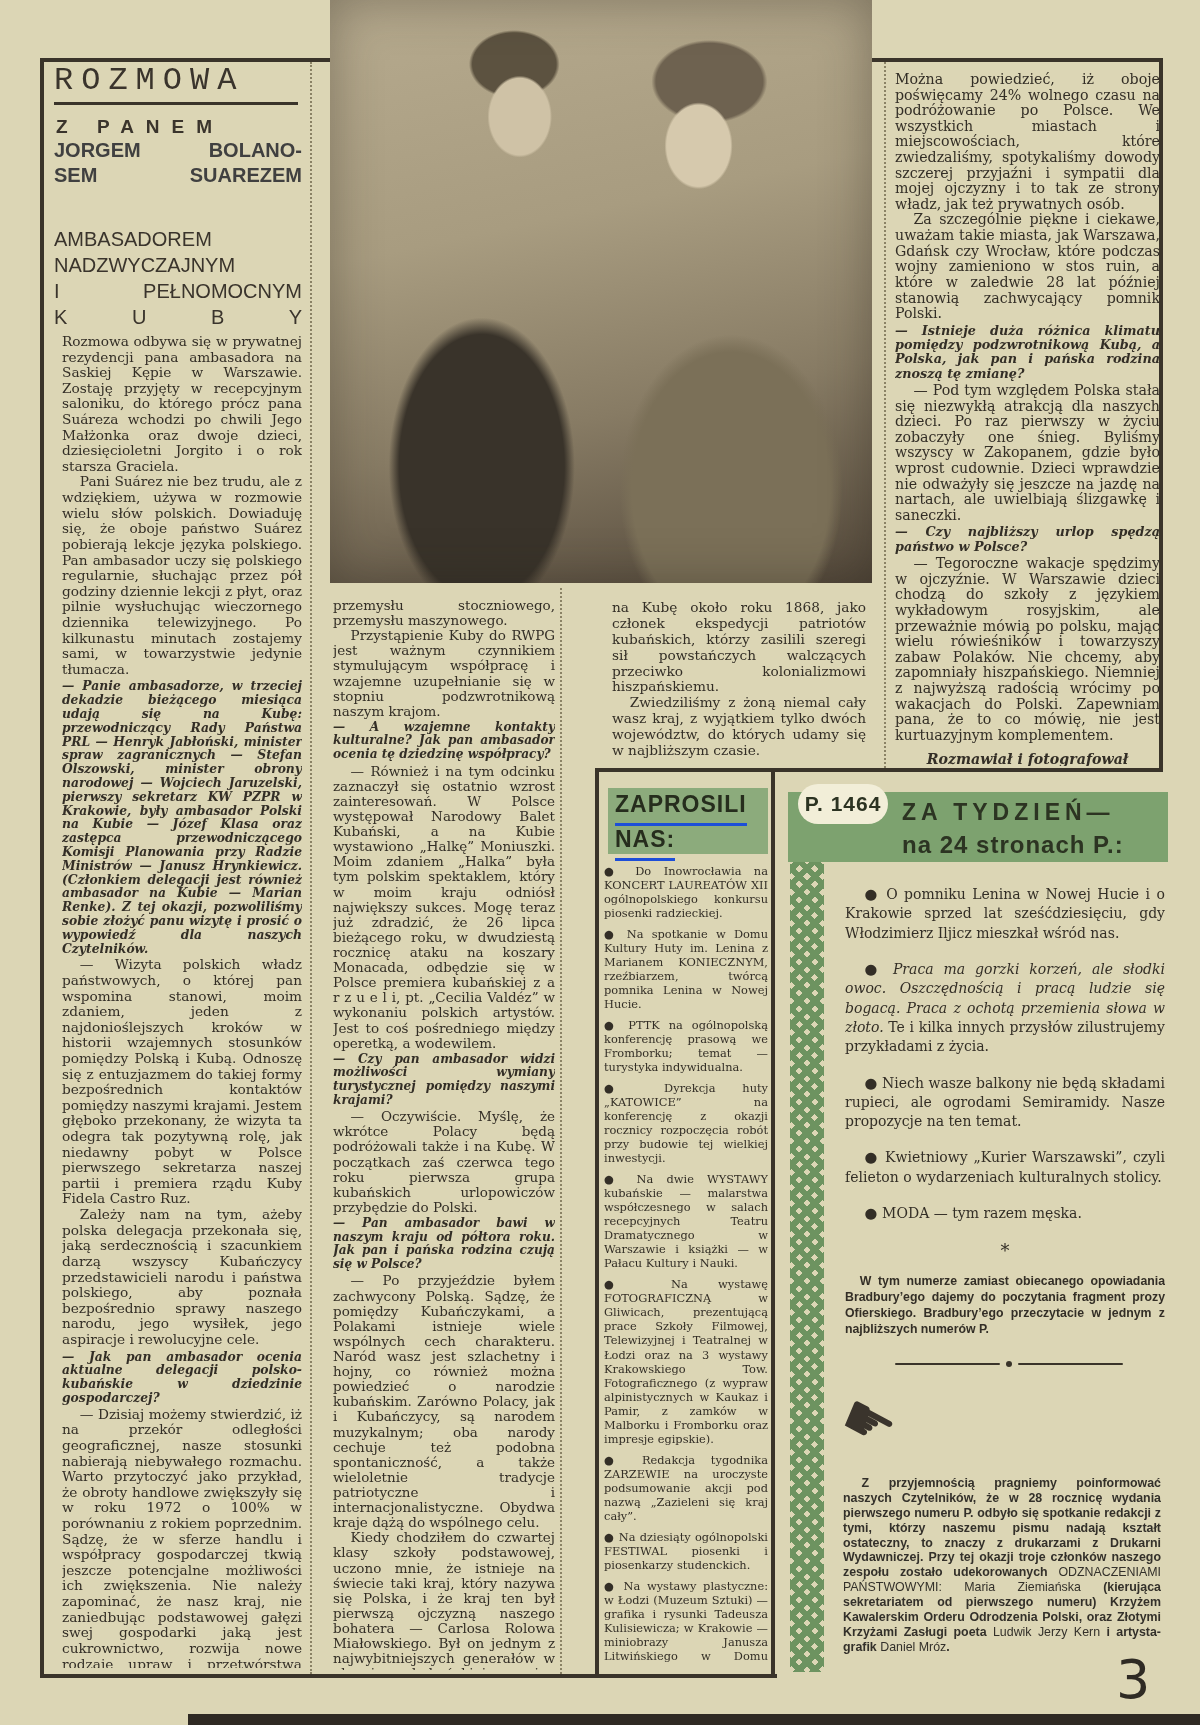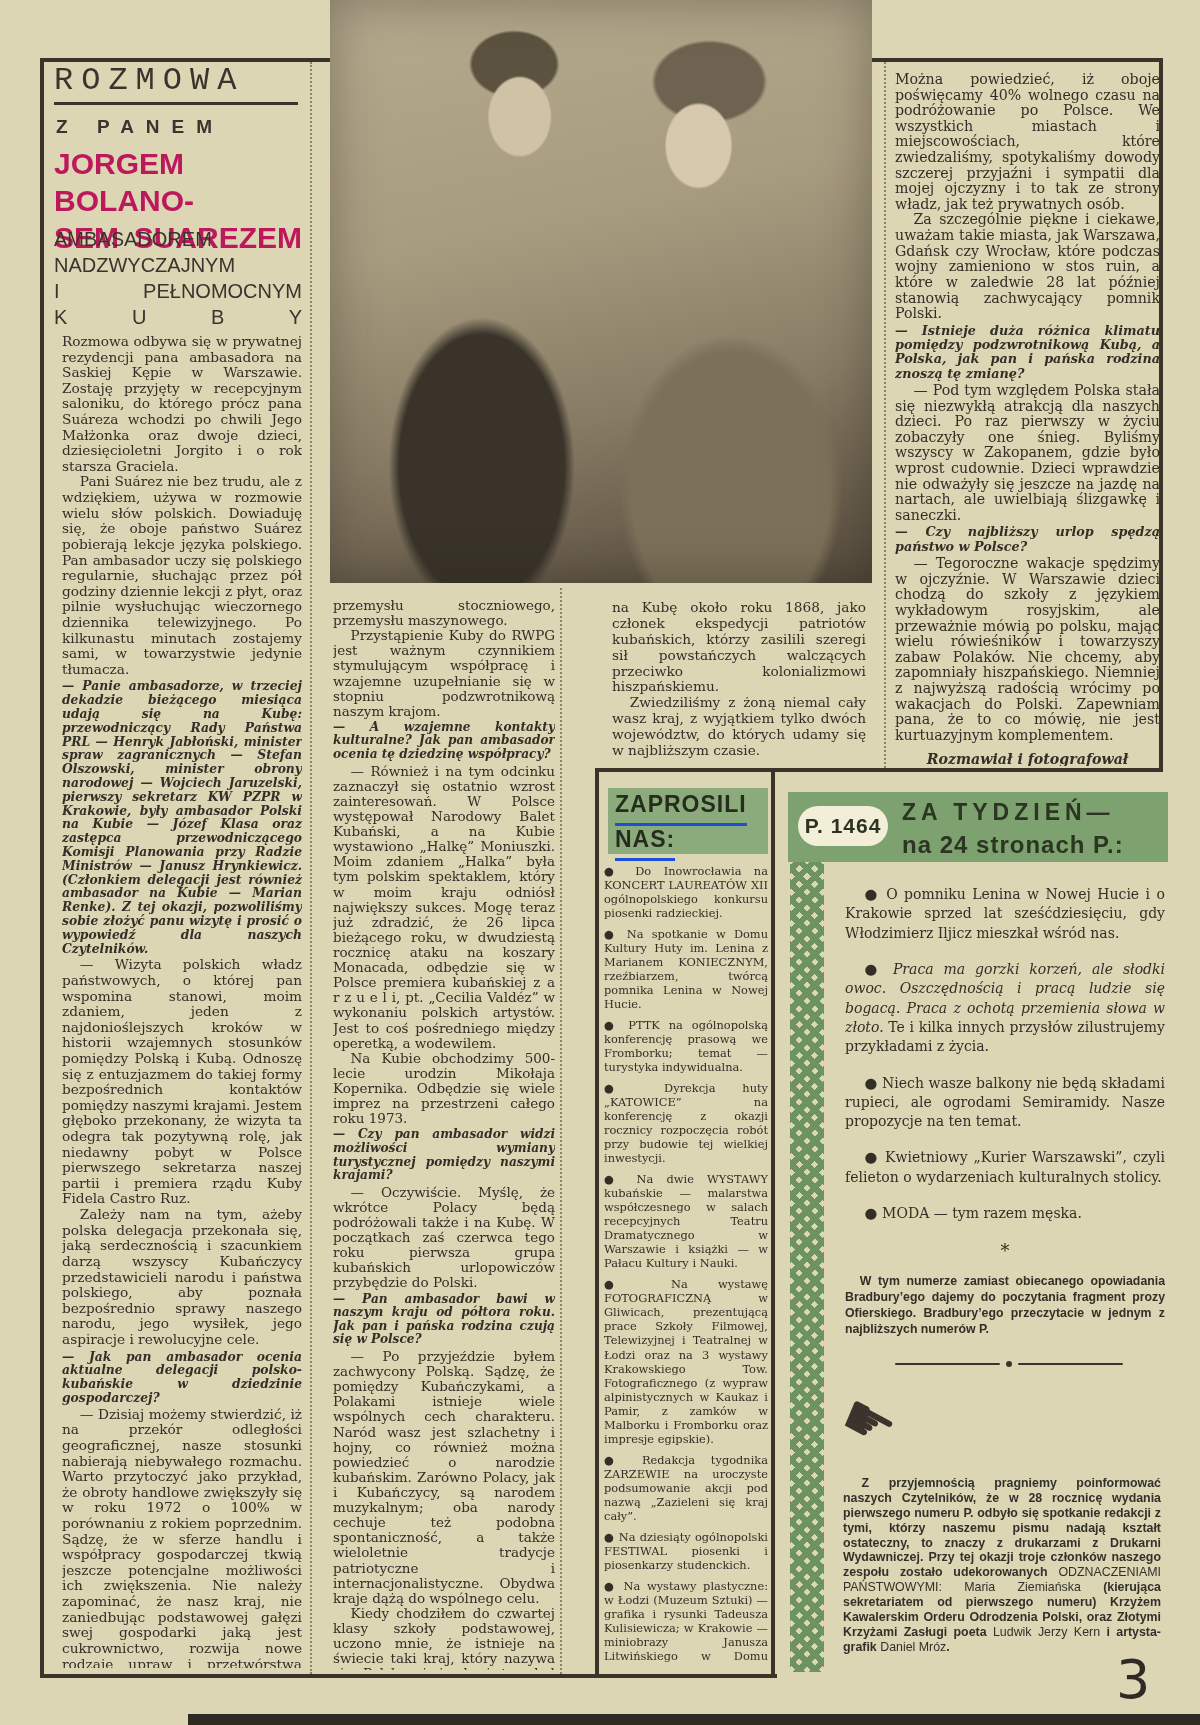--- a/index.html
+++ b/index.html
@@ -26,23 +26,23 @@
   }
 
   
   .kicker{position:absolute;left:54px;top:62px;width:246px;z-index:4;
     font-family:Liberation Mono, monospace;font-size:32px;font-weight:400;
     letter-spacing:8px;color:#3a342c;white-space:nowrap}
   .kickline{left:54px;top:102px;width:244px;height:3px}
   .pretitle{position:absolute;left:56px;top:116px;width:246px;
     font-family:"Liberation Sans",sans-serif;font-size:19px;font-weight:700;
     letter-spacing:12px;color:#3a342c;white-space:nowrap}
-  .bigtitle{position:absolute;left:54px;top:145px;width:248px;
-    font-family:"Liberation Sans",sans-serif;font-size:30px;font-weight:800;
-    color:#be185d;line-height:1.24}
+  .bigtitle{position:absolute;left:54px;top:138px;width:248px;
+    font-family:"Liberation Sans",sans-serif;font-size:20px;font-weight:800;
+    color:#404040;line-height:1.24}
   .bigtitle div{text-align:justify;text-align-last:justify}
   .subtitle{position:absolute;left:54px;top:226px;width:248px;
     font-family:"Liberation Sans",sans-serif;font-size:20px;font-weight:400;
     color:#3a342c;line-height:1.3}
   .subtitle div{text-align:justify;text-align-last:justify}
 
   
   .newscol{position:absolute;overflow:hidden;text-align:justify;z-index:1}
   .col1{left:62px;top:334px;width:240px;height:1334px;font-size:13.7px;line-height:1.14}
   .col2{left:333px;top:598px;width:222px;height:1072px;font-size:13.5px;line-height:1.12}
@@ -59,21 +59,21 @@
     background:#8cab7c;padding:3px 7px;box-sizing:border-box;
     font-family:"Liberation Sans",sans-serif;font-weight:700;color:#262d1d}
   .zap-head span{display:inline-block;font-size:23px;letter-spacing:1px;
     border-bottom:3px solid #1d4ed8;line-height:1.18;padding-bottom:5px}
   .zapcol{left:604px;top:864px;width:164px;height:802px;font-size:11.4px;line-height:1.23}
   .s-item{margin-bottom:7px;text-align:justify}
   .s-item::before{content:"● "}
 
   
   .banner{position:absolute;left:788px;top:792px;width:380px;height:70px;background:#7da26f;z-index:1}
-  .badge{position:absolute;left:798px;top:806px;width:90px;height:40px;background:#f2eed8;
+  .badge{position:absolute;left:798px;top:784px;width:90px;height:40px;background:#f2eed8;
     border-radius:20px;display:flex;align-items:center;justify-content:center;z-index:2;
     font-family:"Liberation Sans",sans-serif;font-weight:700;font-size:21px;color:#2c3322;letter-spacing:1px}
   .bline1{position:absolute;left:902px;top:799px;font-family:"Liberation Sans",sans-serif;
     font-weight:700;font-size:23px;letter-spacing:5px;color:#2c3422;white-space:nowrap;z-index:2}
   .bline2{position:absolute;left:902px;top:831px;font-family:"Liberation Sans",sans-serif;
     font-weight:700;font-size:24px;letter-spacing:1px;color:#2c3422;white-space:nowrap;z-index:2}
   .strip{position:absolute;left:790px;top:862px;width:34px;height:810px;z-index:1;
     background:
       repeating-linear-gradient(45deg, rgba(0,0,0,0) 0 5px, #6d9360 5px 11px),
       repeating-linear-gradient(-45deg, rgba(0,0,0,0) 0 5px, #6d9360 5px 11px);}
@@ -142,33 +142,32 @@
     <p class="blk s-p">— Wizyta polskich władz państwowych, o której pan wspomina stanowi, moim zdaniem, jeden z najdonioślejszych kroków w historii wzajemnych stosunków pomiędzy Polską i Kubą. Odnoszę się z entuzjazmem do takiej formy bezpośrednich kontaktów pomiędzy naszymi krajami. Jestem głęboko przekonany, że wizyta ta odegra tak pozytywną rolę, jak niedawny pobyt w Polsce pierwszego sekretarza naszej partii i premiera rządu Kuby Fidela Castro Ruz.</p>
     <p class="blk s-p">Zależy nam na tym, ażeby polska delegacja przekonała się, jaką serdecznością i szacunkiem darzą wszyscy Kubańczycy przedstawicieli narodu i państwa polskiego, aby poznała bezpośrednio sprawy naszego narodu, jego wysiłek, jego aspiracje i rewolucyjne cele.</p>
     <p class="blk s-q">— Jak pan ambasador ocenia aktualne delegacji polsko-kubańskie w dziedzinie gospodarczej?</p>
     <p class="blk s-p">— Dzisiaj możemy stwierdzić, iż na przekór odległości geograficznej, nasze stosunki nabierają niebywałego rozmachu. Warto przytoczyć jako przykład, że obroty handlowe zwiększyły się w roku 1972 o 100% w porównaniu z rokiem poprzednim. Sądzę, że w sferze handlu i współpracy gospodarczej tkwią jeszcze potencjalne możliwości ich zwiększenia. Nie należy zapominać, że nasz kraj, nie zaniedbując podstawowej gałęzi swej gospodarki jaką jest cukrownictwo, rozwija nowe rodzaje upraw i przetwórstwa rolnego, jak np. owoce cytrusowe. Zwiększy się też w przyszłości eksport naszych przetworów rybnych. Chcemy także rozwinąć przemysł sztucznego drewna na bazie bagazos, to jest wytłoków trzciny cukrowej.</p>
   </div>
 <div class="newscol col2">
     <p class="blk s-p0">przemysłu stoczniowego, przemysłu maszynowego.</p>
     <p class="blk s-p">Przystąpienie Kuby do RWPG jest ważnym czynnikiem stymulującym współpracę i wzajemne uzupełnianie się w stopniu podzwrotnikową naszym krajom.</p>
     <p class="blk s-q">— A wzajemne kontakty kulturalne? Jak pan ambasador ocenia tę dziedzinę współpracy?</p>
     <p class="blk s-p">— Również i na tym odcinku zaznaczył się ostatnio wzrost zainteresowań. W Polsce występował Narodowy Balet Kubański, a na Kubie wystawiono „Halkę” Moniuszki. Moim zdaniem „Halka” była tym polskim spektaklem, który w moim kraju odniósł największy sukces. Mogę teraz już zdradzić, że 26 lipca bieżącego roku, w dwudziestą rocznicę ataku na koszary Monacada, odbędzie się w Polsce premiera kubańskiej z a r z u e l i, pt. „Cecilia Valdéz” w wykonaniu polskich artystów. Jest to coś pośredniego między operetką, a wodewilem.</p>
-    <p class="blk s-p">Na Kubie obchodzimy 500-lecie urodzin Mikołaja Kopernika. Odbędzie się wiele imprez na przestrzeni całego roku 1973.</p>
     <p class="blk s-q">— Czy pan ambasador widzi możliwości wymiany turystycznej pomiędzy naszymi krajami?</p>
     <p class="blk s-p">— Oczywiście. Myślę, że wkrótce Polacy będą podróżowali także i na Kubę. W początkach zaś czerwca tego roku pierwsza grupa kubańskich urlopowiczów przybędzie do Polski.</p>
     <p class="blk s-q">— Pan ambasador bawi w naszym kraju od półtora roku. Jak pan i pańska rodzina czują się w Polsce?</p>
     <p class="blk s-p">— Po przyjeździe byłem zachwycony Polską. Sądzę, że pomiędzy Kubańczykami, a Polakami istnieje wiele wspólnych cech charakteru. Naród wasz jest szlachetny i hojny, co również można powiedzieć o narodzie kubańskim. Zarówno Polacy, jak i Kubańczycy, są narodem muzykalnym; oba narody cechuje też podobna spontaniczność, a także wieloletnie tradycje patriotyczne i internacjonalistyczne. Obydwa kraje dążą do wspólnego celu.</p>
     <p class="blk s-p">Kiedy chodziłem do czwartej klasy szkoły podstawowej, uczono mnie, że istnieje na świecie taki kraj, który nazywa się Polska, i że kraj ten był pierwszą ojczyzną naszego bohatera — Carlosa Rolowa Miałowskiego. Był on jednym z najwybitniejszych generałów w okresie kubańskiej wojny narodowo-wyzwoleńczej, a następnie został ministrem wojny. Urodził się i wychował w Polsce. Następnie wyjechał do Stanów Zjednoczonych, a stamtąd przybył</p>
   </div>
 <div class="newscol col3">
     <p class="blk s-p0">na Kubę około roku 1868, jako członek ekspedycji patriotów kubańskich, którzy zasilili szeregi sił powstańczych walczących przeciwko kolonializmowi hiszpańskiemu.</p>
     <p class="blk s-p">Zwiedziliśmy z żoną niemal cały wasz kraj, z wyjątkiem tylko dwóch województw, do których udamy się w najbliższym czasie.</p>
   </div>
 <div class="newscol col4">
-    <p class="blk s-p0">Można powiedzieć, iż oboje poświęcamy 40% wolnego czasu na podróżowanie po Polsce. We wszystkich miastach i miejscowościach, które zwiedzaliśmy, spotykaliśmy dowody szczerej przyjaźni i sympatii dla mojej ojczyzny i to tak ze strony władz, jak też prywatnych osób.</p>
+    <p class="blk s-p0">Można powiedzieć, iż oboje poświęcamy 24% wolnego czasu na podróżowanie po Polsce. We wszystkich miastach i miejscowościach, które zwiedzaliśmy, spotykaliśmy dowody szczerej przyjaźni i sympatii dla mojej ojczyzny i to tak ze strony władz, jak też prywatnych osób.</p>
     <p class="blk s-p">Za szczególnie piękne i ciekawe, uważam takie miasta, jak Warszawa, Gdańsk czy Wrocław, które podczas wojny zamieniono w stos ruin, a które w zaledwie 28 lat później stanowią zachwycający pomnik Polski.</p>
     <p class="blk s-q">— Istnieje duża różnica klimatu pomiędzy podzwrotnikową Kubą, a Polska, jak pan i pańska rodzina znoszą tę zmianę?</p>
     <p class="blk s-p">— Pod tym względem Polska stała się niezwykłą atrakcją dla naszych dzieci. Po raz pierwszy w życiu zobaczyły one śnieg. Byliśmy wszyscy w Zakopanem, gdzie było wprost cudownie. Dzieci wprawdzie nie odważyły się jeszcze na jazdę na nartach, ale uwielbiają ślizgawkę i saneczki.</p>
     <p class="blk s-q">— Czy najbliższy urlop spędzą państwo w Polsce?</p>
     <p class="blk s-p">— Tegoroczne wakacje spędzimy w ojczyźnie. W Warszawie dzieci chodzą do szkoły z językiem wykładowym rosyjskim, ale przeważnie mówią po polsku, mając wielu rówieśników i towarzyszy zabaw Polaków. Nie chcemy, aby zapomniały hiszpańskiego. Niemniej z najwyższą radością wrócimy po wakacjach do Polski. Zapewniam pana, że to co mówię, nie jest kurtuazyjnym komplementem.</p>
     <p class="blk s-byi">Rozmawiał i fotografował</p>
   </div>
 
 <div class="zap-head">
   <span>ZAPROSILI</span><br>

